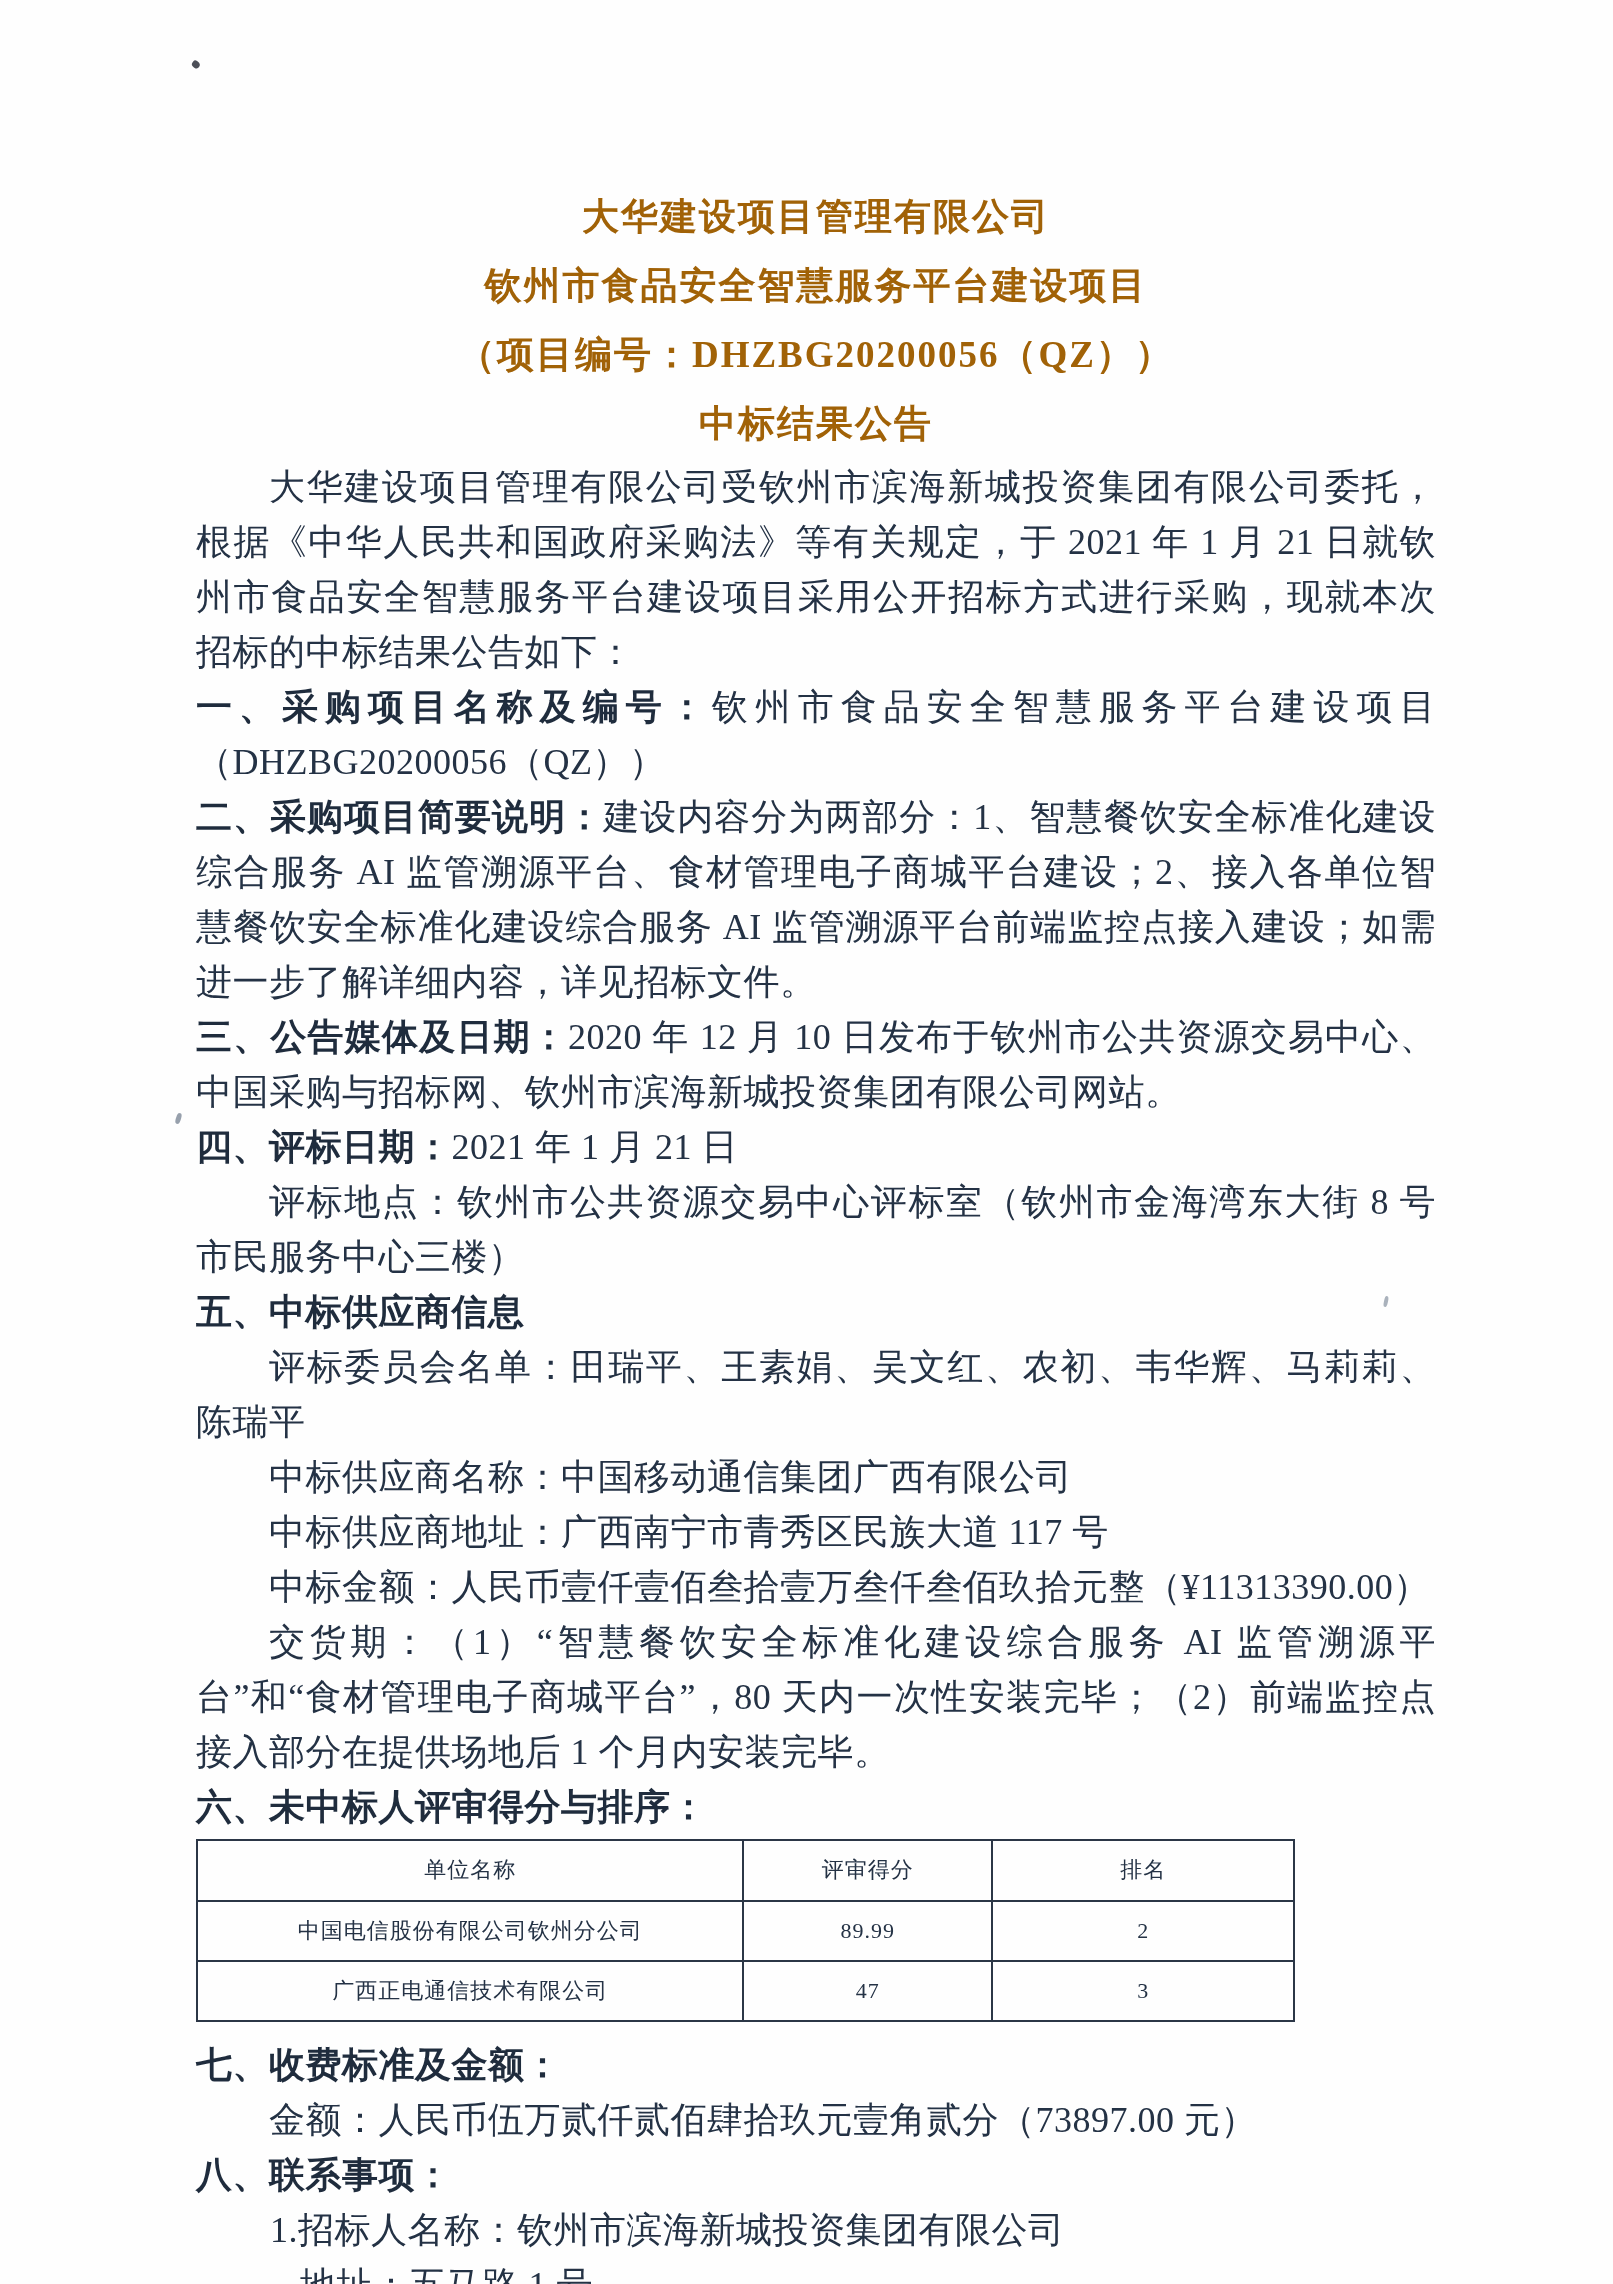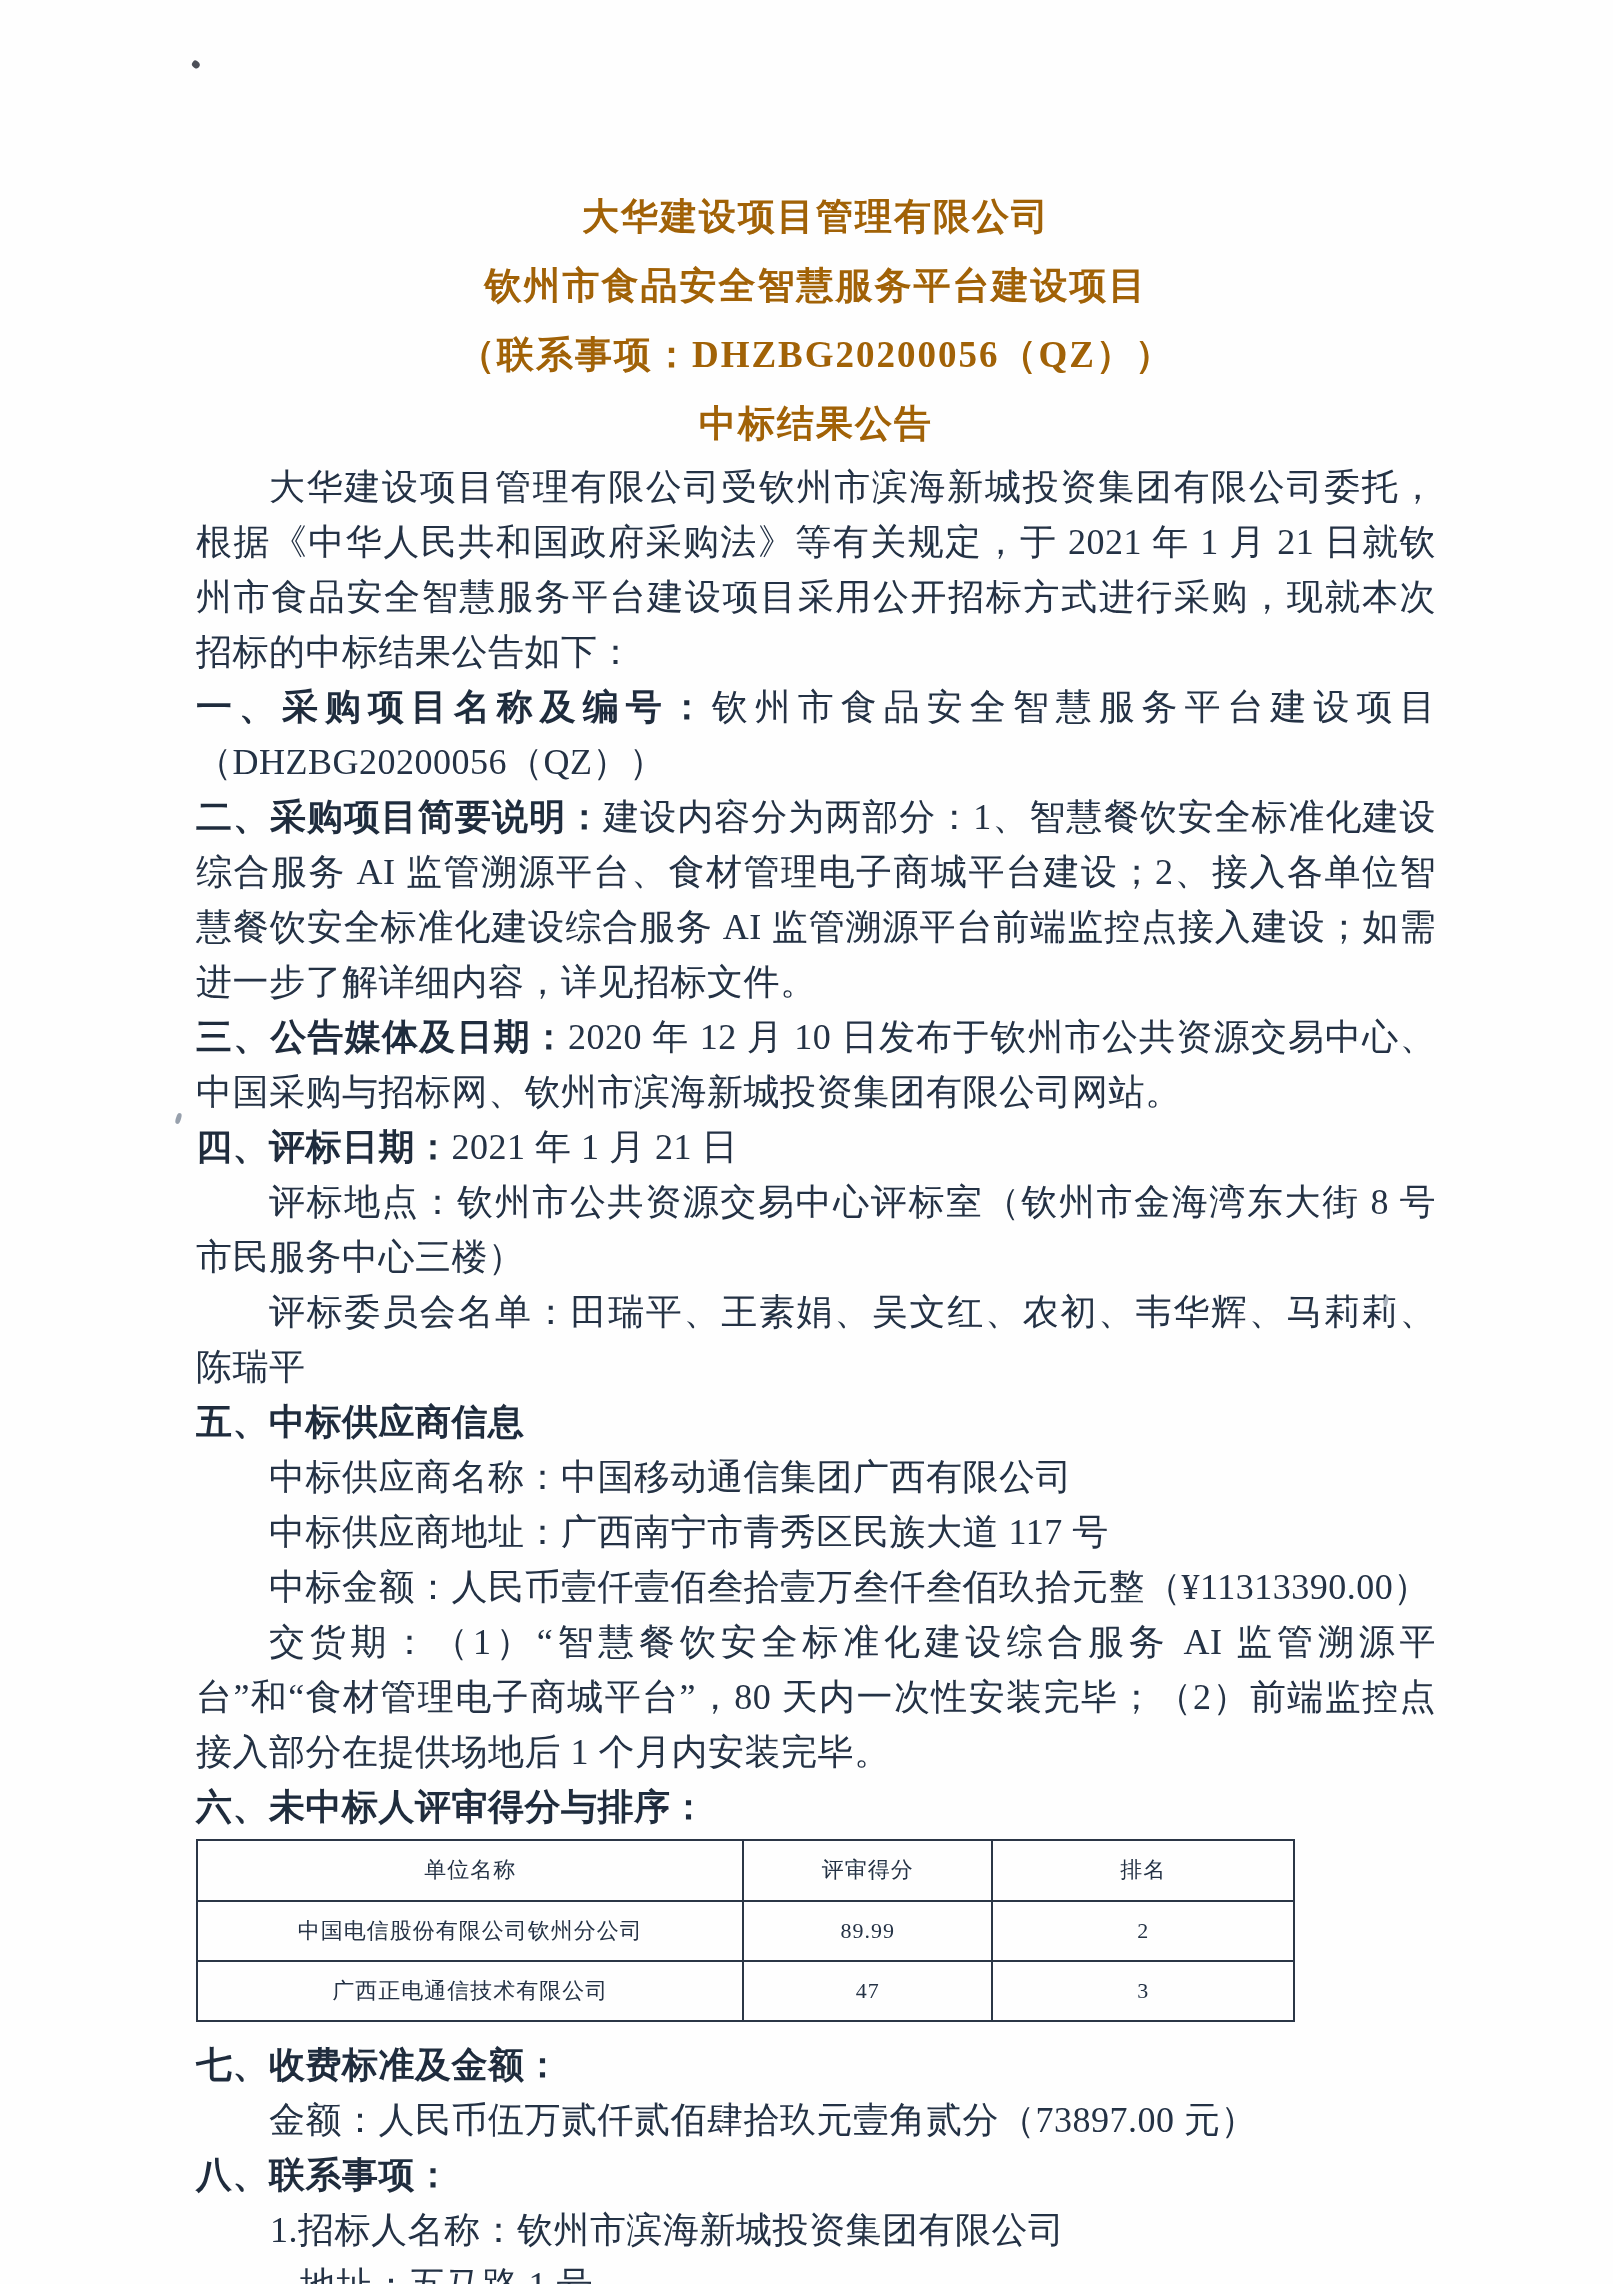--- a/index.html
+++ b/index.html
@@ -64,41 +64,41 @@
 <div class="page">
   <span class="speck speck-1"></span>
   <span class="speck speck-2"></span>
   <span class="speck speck-3"></span>
 
   <div class="content">
 
     <div class="title-block">
       <div>大华建设项目管理有限公司</div>
       <div>钦州市食品安全智慧服务平台建设项目</div>
-      <div>（联系事项：DHZBG20200056（QZ））</div>
+      <div>（项目编号：DHZBG20200056（QZ））</div>
       <div>中标结果公告</div>
     </div>
 
     <div class="body-area">
 
       <p class="bp indent">大华建设项目管理有限公司受钦州市滨海新城投资集团有限公司委托，根据《中华人民共和国政府采购法》等有关规定，于 2021 年 1 月 21 日就钦州市食品安全智慧服务平台建设项目采用公开招标方式进行采购，现就本次招标的中标结果公告如下：</p>
 
       <p class="bp"><span class="b">一、采购项目名称及编号：</span><span>钦州市食品安全智慧服务平台建设项目（DHZBG20200056（QZ））</span></p>
 
       <p class="bp"><span class="b">二、采购项目简要说明：</span><span>建设内容分为两部分：1、智慧餐饮安全标准化建设综合服务 AI 监管溯源平台、食材管理电子商城平台建设；2、接入各单位智慧餐饮安全标准化建设综合服务 AI 监管溯源平台前端监控点接入建设；如需进一步了解详细内容，详见招标文件。</span></p>
 
       <p class="bp"><span class="b">三、公告媒体及日期：</span><span>2020 年 12 月 10 日发布于钦州市公共资源交易中心、中国采购与招标网、钦州市滨海新城投资集团有限公司网站。</span></p>
 
       <p class="bp"><span class="b">四、评标日期：</span><span>2021 年 1 月 21 日</span></p>
 
       <p class="bp indent"><span>评标地点：</span><span>钦州市公共资源交易中心评标室（钦州市金海湾东大街 8 号市民服务中心三楼）</span></p>
 
+      <p class="bp b">五、中标供应商信息</p>
+
       <p class="bp indent"><span>评标委员会名单：</span><span>田瑞平、王素娟、吴文红、农初、韦华辉、马莉莉、陈瑞平</span></p>
-
-      <p class="bp b">五、中标供应商信息</p>
 
       <p class="bp indent"><span>中标供应商名称：</span><span>中国移动通信集团广西有限公司</span></p>
 
       <p class="bp indent"><span>中标供应商地址：</span><span>广西南宁市青秀区民族大道 117 号</span></p>
 
       <p class="bp indent"><span>中标金额：</span><span>人民币壹仟壹佰叁拾壹万叁仟叁佰玖拾元整（¥11313390.00）</span></p>
 
       <p class="bp indent"><span>交货期：</span><span>（1）“智慧餐饮安全标准化建设综合服务 AI 监管溯源平台”和“食材管理电子商城平台”，80 天内一次性安装完毕；（2）前端监控点接入部分在提供场地后 1 个月内安装完毕。</span></p>
 
       <p class="bp b">六、未中标人评审得分与排序：</p>

